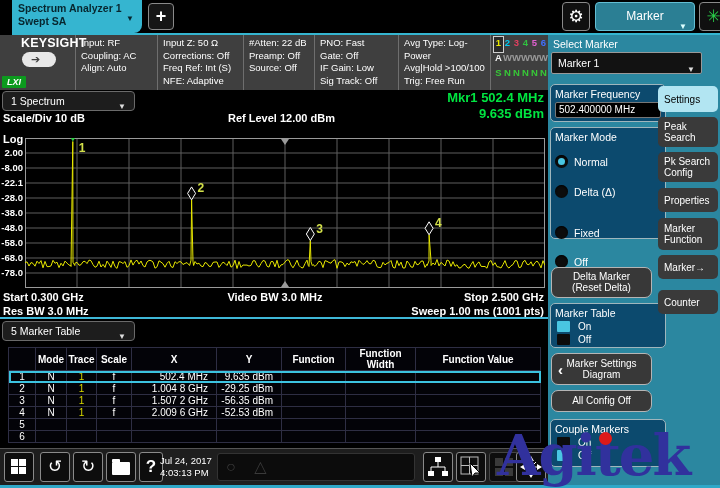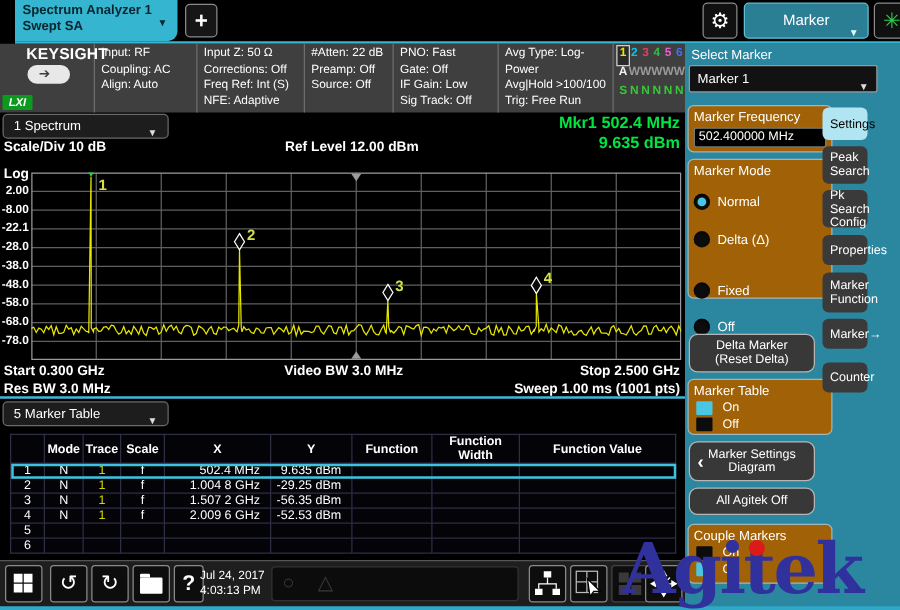--- a/index.html
+++ b/index.html
@@ -67,31 +67,31 @@
   #datetime { position:absolute; left:160px; top:6px; font-size:9.5px; line-height:12px; color:#fff; }
   #anno-bar { position:absolute; left:217px; top:4px; width:198px; height:28px; background:#0c0c0c;
               border:1px solid #333; border-radius:3px; color:#3a3a3a; font-size:16px; padding-left:8px; line-height:26px; }
 
   
   #right-panel { left:548px; top:35px; width:172px; height:453px; background:#2b87a0; }
   .rp-label { font-size:10.5px; color:#fff; }
   #sel-marker-dd { position:absolute; left:3px; top:17px; width:151px; height:22px; background:#121212;
                    border:1px solid #999; border-radius:2px; font-size:10.5px; line-height:20px; padding-left:6px; }
   #sel-marker-dd .dd { position:absolute; right:6px; top:7px; font-size:8px; color:#ddd; }
-  .grp { position:absolute; left:2px; width:116px; background:#a16207; border:1px solid #9fb6bd; border-radius:5px; padding:3px 4px; }
+  .grp { position:absolute; left:2px; width:116px; background:#0c4a6e; border:1px solid #9fb6bd; border-radius:5px; padding:3px 4px; }
   .rp-btn { position:absolute; left:3px; width:101px; background:#383838; border:1px solid #b5b5b5; border-radius:7px;
             color:#fff; font-size:10px; text-align:center; }
   .radio-row { display:flex; align-items:center; margin-top:9px; }
   .radio { width:13px; height:13px; border-radius:50%; background:#0c0c0c; box-shadow:inset 0 1px 2px #000; margin-right:6px; position:relative; flex:none; }
   .radio.sel:after { content:""; position:absolute; left:3px; top:3px; width:7px; height:7px; border-radius:50%; background:#49c6e2; }
   .tgl-row { display:flex; align-items:center; margin-top:2px; }
   .tgl { width:13px; height:11px; background:#0c0c0c; margin:0 8px 0 2px; flex:none; border-radius:1px; }
   .tgl.sel { background:#49c6e2; }
   .tgl-row span.rp-label { font-size:10px; }
-  .rp-tab { position:absolute; left:110px; width:36px; background:#3a3a3a; border-radius:5px; color:#fff;
+  .rp-tab { position:absolute; left:110px; width:60px; background:#3a3a3a; border-radius:5px; color:#fff;
             font-size:10px; line-height:11px; padding:4px 3px 4px 6px; display:flex; align-items:center; }
   .rp-tab.active { background:#b2e5f2; color:#000; }
 
   
   #watermark { left:497px; top:422px; font-family:"DejaVu Serif",serif; font-weight:bold; font-size:56px;
                color:#31319d; letter-spacing:-2px; z-index:60; }
   #wm-dot { left:599px; top:432px; width:13px; height:13px; border-radius:50%; background:#dd1a1a; z-index:61; }
   #bottom-line { left:0; top:485px; width:720px; height:3px; background:#2fa8c8; z-index:55; }
 </style>
 </head>
@@ -434,21 +434,21 @@
       <span class="rp-label">Off</span>
     </div>
   </div>
 
   <div class="rp-btn" style="top:318px;height:32px;padding-top:4px">
     <span style="position:absolute;left:6px;top:7px;font-size:15px;font-weight:bold">‹</span>
     <div>Marker Settings</div>
     <div>Diagram</div>
   </div>
 
-  <div class="rp-btn" style="top:355px;height:22px;line-height:20px">All Agitek Off</div>
+  <div class="rp-btn" style="top:355px;height:22px;line-height:20px">All Config Off</div>
 
   <div class="grp" style="top:384px;height:48px">
     <div class="rp-label">Couple Markers</div>
     <div class="tgl-row">
       <span class="tgl"></span>
       <span class="rp-label">On</span>
     </div>
     <div class="tgl-row">
       <span class="tgl sel"></span>
       <span class="rp-label">Off</span>

